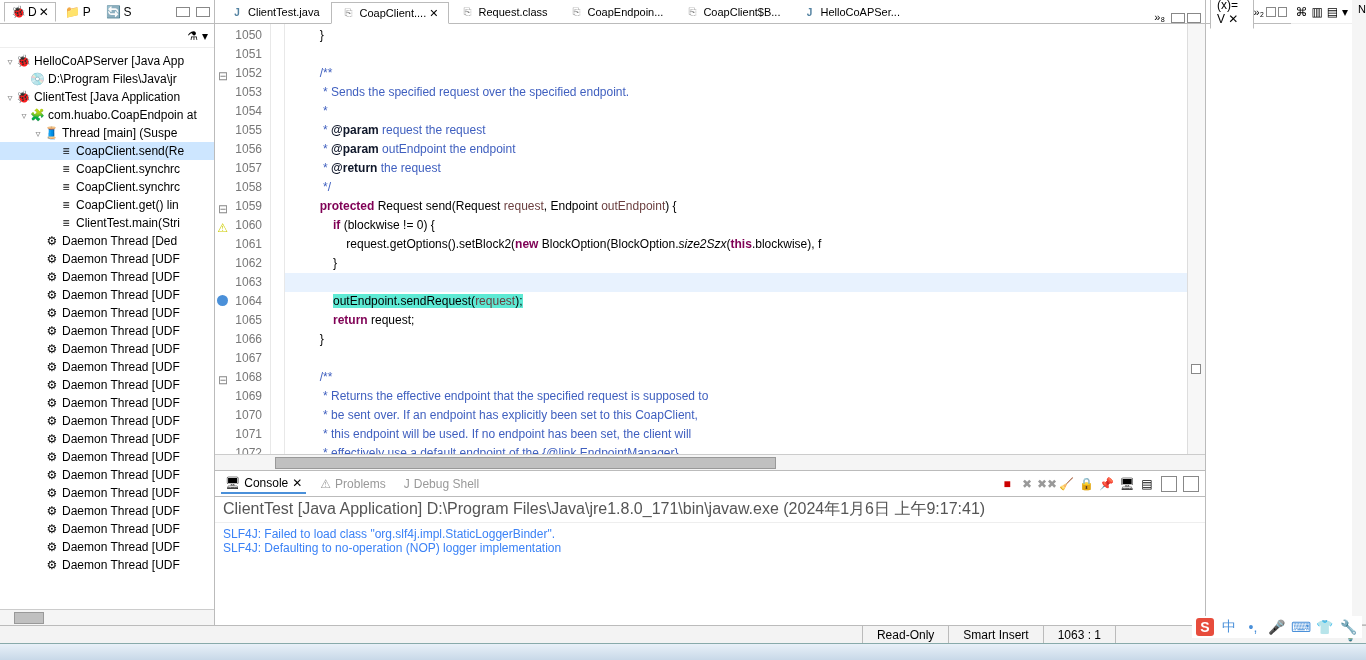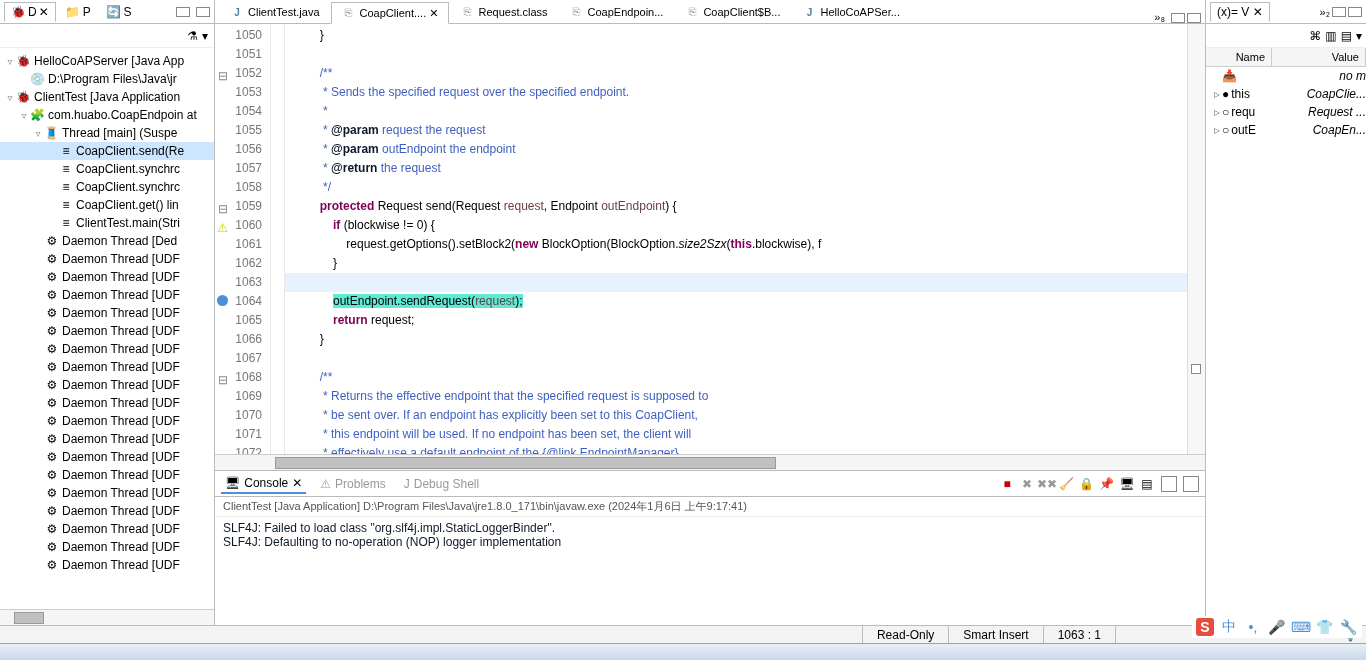--- a/index.html
+++ b/index.html
@@ -42,25 +42,25 @@
 .hscroll .tr { position:absolute; left:60px; right:20px; top:2px; height:12px; }
 .hscroll .th { position:absolute; left:0; width:55%; height:100%; background:#c0c0c0; border:1px solid #999; }
 
 .console-area { height:155px; border-top:1px solid #bbb; display:flex; flex-direction:column; }
 .con-tabs { height:26px; border-bottom:1px solid #bbb; display:flex; align-items:center; padding:0 6px; gap:10px; }
 .con-tabs .ct { display:flex; align-items:center; gap:4px; cursor:pointer; padding:2px 4px; }
 .con-tabs .ct.active { border-bottom:2px solid #4a90d9; }
 .con-tabs .sp { flex:1; }
 .con-tabs .tb { display:flex; gap:4px; }
 .con-tabs .tb span { width:16px; height:16px; display:flex; align-items:center; justify-content:center; cursor:pointer; }
-.con-desc { padding:2px 8px; color:#555; font-size:11px; border-bottom:1px solid #eee; }
+.con-desc { padding:2px 8px; color:#555; font-size:16px; border-bottom:1px solid #eee; }
 .con-out { flex:1; font-family:Consolas,monospace; font-size:13px; padding:4px 8px; white-space:pre; overflow:hidden; }
-.con-out .err { color:#0f172a; }
-
-.right-panel { width:160px; display:flex; flex-direction:column;text-align:right; }
+.con-out .err { color:#3b82f6; }
+
+.right-panel { width:160px; display:flex; flex-direction:row; }
 .rp-tabs { height:24px; border-bottom:1px solid #bbb; display:flex; align-items:center; padding:0 4px; }
 .rp-tabs .tab { padding:2px 6px; border:1px solid #bbb; border-bottom:1px solid #fff; margin-bottom:-1px; background:#fff; }
 .rp-tabs .sp { flex:1; }
 .rp-tb { height:24px; display:flex; justify-content:flex-end; align-items:center; gap:4px; padding:0 4px; border-bottom:1px solid #eee; }
 .var-head { display:flex; border-bottom:1px solid #ccc; background:#f5f5f5; }
 .var-head div { padding:3px 6px; border-right:1px solid #ccc; font-size:11px; }
 .var-body { flex:1; overflow:hidden; }
 .var-row { display:flex; height:18px; align-items:center; font-size:11px; cursor:pointer; }
 .var-row .c1 { width:68px; padding-left:4px; display:flex; align-items:center; gap:2px; overflow:hidden; }
 .var-row .c2 { flex:1; overflow:hidden; white-space:nowrap;font-style:italic; }

